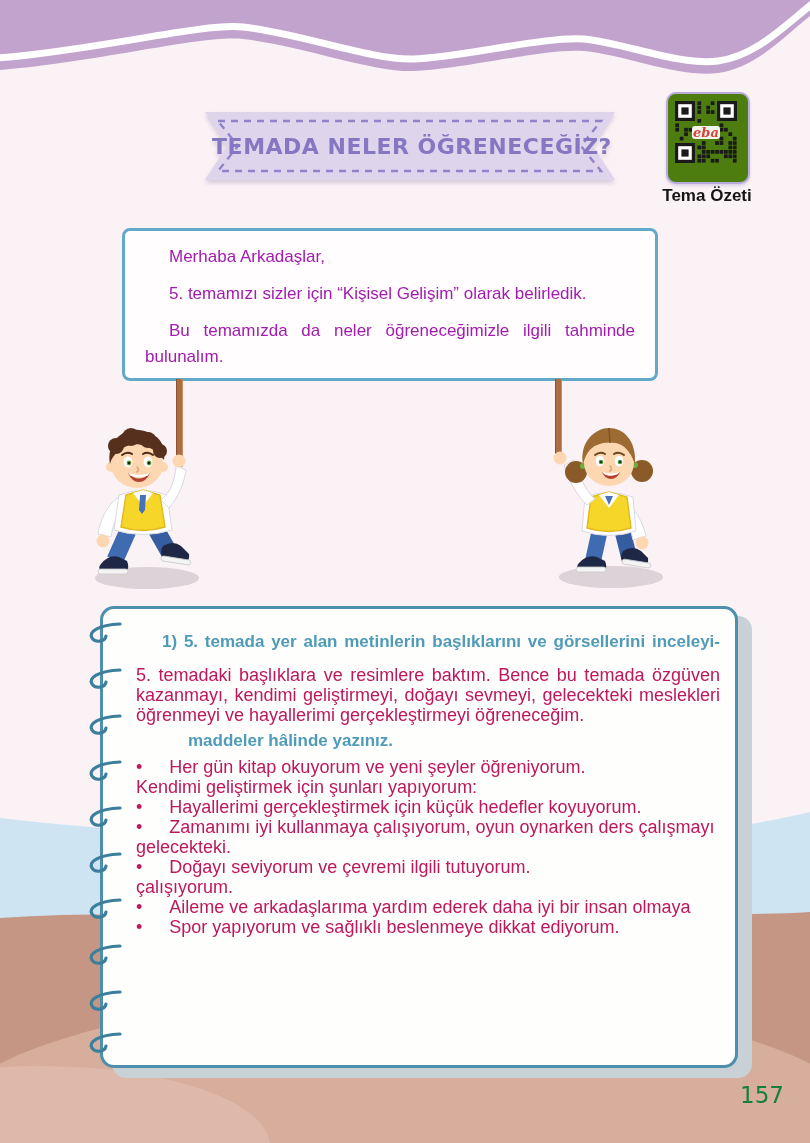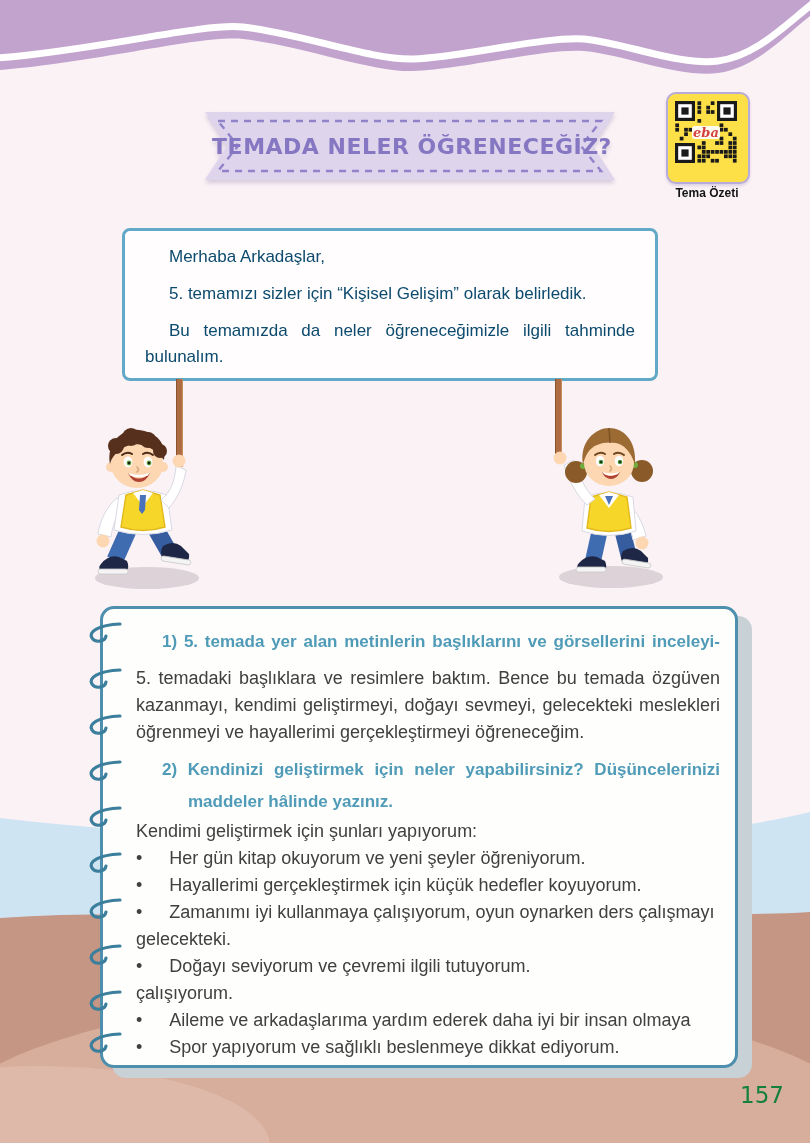--- a/index.html
+++ b/index.html
@@ -16,33 +16,33 @@
   
   #landscape{left:0;top:772px;z-index:1;}
 
   
   #banner{left:203px;top:110px;width:414px;height:72px;z-index:3;
           filter:drop-shadow(0 3px 2px rgba(120,100,150,.28));}
   #banner-text{fill:#8577c2;font-family:"DejaVu Sans", sans-serif;
                font-weight:bold;font-size:22px;letter-spacing:.5px;}
 
   
-  .qr-frame{left:666px;top:92px;width:80px;height:88px;background:#fde047;
+  .qr-frame{left:666px;top:92px;width:80px;height:88px;background:#4d7c0f;
             border:2px solid #b7abdc;border-radius:10px;z-index:3;
             box-shadow:0 2px 3px rgba(130,110,160,.25);}
   #qr-svg{position:absolute;left:7px;top:7px;}
   .qr-label{left:652px;top:186px;width:110px;text-align:center;z-index:3;
-            font-weight:bold;font-size:12px;color:#151515;
+            font-weight:bold;font-size:17px;color:#151515;
             font-family:"Liberation Sans", sans-serif;}
 
   
   .speech-box{left:122px;top:228px;width:536px;height:153px;background:#fffdfd;
               border:3px solid #62a9c7;border-radius:8px;z-index:3;box-sizing:border-box;
               padding:13px 20px 0 20px;}
-  .speech-box p{margin:0 0 11px 0;font-size:17px;line-height:26px;color:#0c4a6e;
+  .speech-box p{margin:0 0 11px 0;font-size:17px;line-height:26px;color:#a21caf;
                 text-indent:24px;text-align:justify;
                 font-family:"Liberation Sans", sans-serif;}
 
   
   .stick{width:5px;background:#ad6c41;border-left:1px solid #8a5330;
          border-right:1px solid #c98d5e;z-index:3;}
   #stick-boy{left:176px;top:379px;height:88px;}
   #stick-girl{left:555px;top:379px;height:82px;}
   .kid{z-index:4;}
   #kid-boy{left:85px;top:400px;}
@@ -53,21 +53,21 @@
            border-radius:14px;z-index:4;}
   .nb-page{left:100px;top:606px;width:638px;height:462px;background:#fefefc;
            border:3px solid #4e8fad;border-radius:14px;z-index:5;box-sizing:border-box;}
   #spiral{left:86px;top:618px;z-index:6;}
   .nb-content{left:136px;top:626px;width:584px;z-index:7;}
 
   .q-line{color:#4f9bb8;font-weight:bold;font-size:17px;line-height:32px;
           font-family:"Liberation Sans", sans-serif;margin-left:26px;}
   .q-first{text-align:justify;text-align-last:justify;}
   .q-wrap{padding-left:26px;}
-  .red{color:#404040;font-size:18px;line-height:27px;
+  .red{color:#be185d;font-size:18px;line-height:20px;
        font-family:"Liberation Sans", sans-serif;}
   .red-par{text-align:justify;margin-top:7px;}
   .red-line{white-space:nowrap;}
   .blk-gap{margin-top:8px;}
 
   
   .page-number{right:26px;top:1082px;font-size:23px;color:#15803d;z-index:3;
                font-family:"DejaVu Sans", sans-serif;}
 </style>
 </head>
@@ -277,25 +277,24 @@
     <use href="#hk" y="322"></use>
     <use href="#hk" y="368"></use>
   <use href="#hk" y="410"></use>
 </svg>
 
 <div class="abs nb-content">
   <div class="q-line q-first">1)  5. temada yer alan metinlerin başlıklarını ve görsellerini inceleyi-</div>
 
   <div class="red red-par">5. temadaki başlıklara ve resimlere baktım. Bence bu temada özgüven kazanmayı, kendimi geliştirmeyi, doğayı sevmeyi, gelecekteki meslekleri öğrenmeyi ve hayallerimi gerçekleştirmeyi öğreneceğim.</div>
 
-  <div class="blk-gap q-line q-first">2) Kendinizi geliştirmek için neler yapabilirsiniz? Düşüncelerinizi</div>
   <div class="q-line q-wrap">maddeler hâlinde yazınız.</div>
 
+  <div class="red red-line">•  Her gün kitap okuyorum ve yeni şeyler öğreniyorum.</div>
   <div class="red red-line">Kendimi geliştirmek için şunları yapıyorum:</div>
-  <div class="red red-line">•  Her gün kitap okuyorum ve yeni şeyler öğreniyorum.</div>
   <div class="red red-line">•  Hayallerimi gerçekleştirmek için küçük hedefler koyuyorum.</div>
   <div class="red red-line">•  Zamanımı iyi kullanmaya çalışıyorum, oyun oynarken ders çalışmayı</div>
   <div class="red red-line">gelecekteki.</div>
   <div class="red red-line">•  Doğayı seviyorum ve çevremi ilgili tutuyorum.</div>
   <div class="red red-line">çalışıyorum.</div>
   <div class="red red-line">•  Aileme ve arkadaşlarıma yardım ederek daha iyi bir insan olmaya</div>
   <div class="red red-line">•  Spor yapıyorum ve sağlıklı beslenmeye dikkat ediyorum.</div>
 </div>
 
 <div class="abs page-number">157</div>

